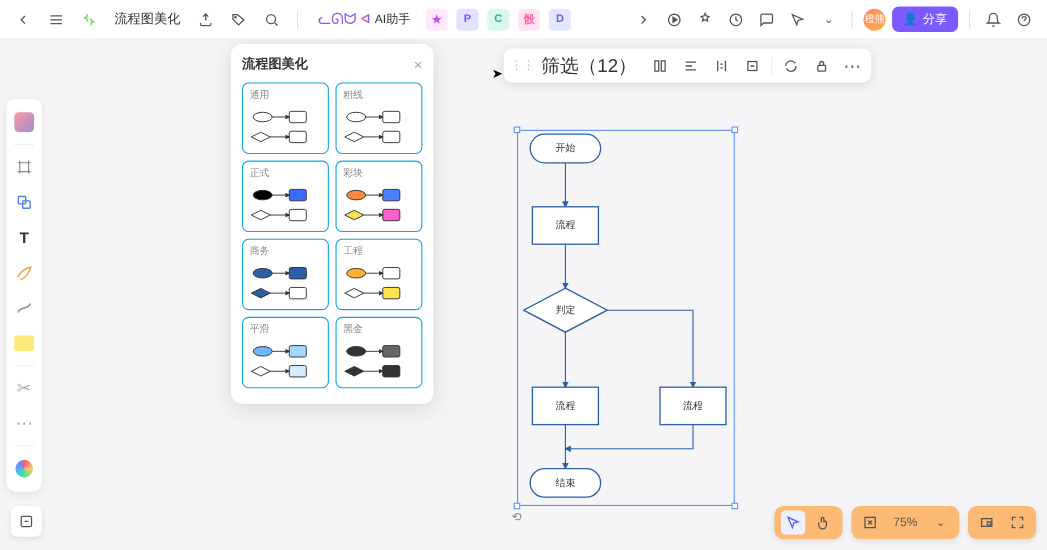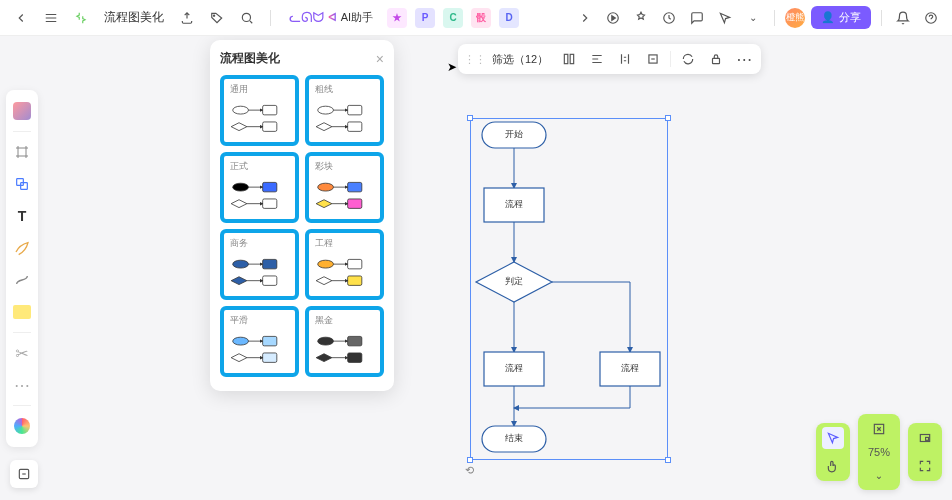--- a/index.html
+++ b/index.html
@@ -33,50 +33,50 @@
 .lefttools .styleico { width:18px;height:18px; background: linear-gradient(135deg,#ff9a9e,#a18cd1); border-radius:4px;}
 
 .bottom-left-btn { position:absolute; left:10px; bottom:12px; width:28px; height:28px; background:#fff; border-radius:6px; box-shadow:0 2px 6px rgba(0,0,0,0.1); display:flex; align-items:center; justify-content:center; cursor:pointer; color:#555;}
 
 
 .panel { position:absolute; left:210px; top:40px; width:184px; background:#fff; border-radius:10px; box-shadow:0 4px 20px rgba(0,0,0,0.12); z-index:40; padding:10px 10px 14px; }
 .panel-header { display:flex; align-items:center; justify-content:space-between; margin-bottom:8px;}
 .panel-title { font-size:12px; font-weight:600; color:#333;}
 .panel-close { font-size:14px; color:#aaa; cursor:pointer;}
 .style-grid { display:grid; grid-template-columns: 1fr 1fr; gap:6px; }
-.style-card { border:4px solid #0ea5e9; border-radius:6px; padding:4px; cursor:pointer;}
+.style-card { border:1px solid #0ea5e9; border-radius:6px; padding:4px; cursor:pointer;}
 .style-card .label { font-size:9px; color:#888; margin-bottom:2px; padding-left:2px;}
 .thumb { width:100%; height:40px; position:relative;}
 .thumb svg { width:100%; height:100%; }
 
 
 .sel-toolbar { position:absolute; left:458px; top:44px; background:#fff; border-radius:8px; box-shadow:0 2px 10px rgba(0,0,0,0.12); display:flex; align-items:center; padding:4px 6px; gap:6px; z-index:35;}
 .sel-toolbar .handle { color:#bbb; font-size:11px; cursor:grab;}
-.sel-toolbar .lbl { font-size:11px; color:#333; margin-right:4px;}
+.sel-toolbar .lbl { font-size:17px; color:#333; margin-right:4px;}
 .sel-toolbar .tbtn { width:22px; height:22px; display:flex; align-items:center; justify-content:center; border-radius:4px; cursor:pointer; color:#555;}
 .sel-toolbar .tbtn svg{width:14px;height:14px;}
 .sel-toolbar .sep2{width:1px;height:16px;background:#eee;}
 
 
 .canvas { position:absolute; left:0; top:36px; right:0; bottom:0; }
 .selection-box { position:absolute; left:470px; top:82px; width:198px; height:342px; border:1px solid #5b8ff9; z-index:20;}
 .sel-handle { position:absolute; width:6px; height:6px; background:#fff; border:1px solid #5b8ff9; }
 .sh-tl{left:-4px;top:-4px;} .sh-tr{right:-4px;top:-4px;} .sh-bl{left:-4px;bottom:-4px;} .sh-br{right:-4px;bottom:-4px;}
 .rot-handle{position:absolute; left:-6px; bottom:-18px; font-size:11px; color:#888;}
 .cursor-arrow{position:absolute; left:447px; top:60px; font-size:12px; color:#000; z-index:36;}
 
 .flow { position:absolute; left:470px; top:82px; width:200px; height:345px; z-index:18;}
 .flow svg{width:100%;height:100%; overflow:visible;}
 .node-text{font-size:9px; fill:#333; text-anchor:middle; dominant-baseline:middle;}
 .node-shape{fill:#fff; stroke:#2d5fa7; stroke-width:1.2;}
 .conn{stroke:#2d5fa7; stroke-width:1; fill:none; marker-end:url(#arr);}
 
 
 .br-controls{position:absolute; right:10px; bottom:10px; display:flex; align-items:center; gap:8px; z-index:30;}
-.ctrl-grp{background:#bef264; border-radius:8px; box-shadow:0 2px 6px rgba(0,0,0,0.1); display:flex; align-items:center; padding:4px 6px; gap:6px;flex-direction:column;}
+.ctrl-grp{background:#fdba74; border-radius:8px; box-shadow:0 2px 6px rgba(0,0,0,0.1); display:flex; align-items:center; padding:4px 6px; gap:6px;}
 .ctrl-grp .c{width:22px;height:22px; display:flex;align-items:center;justify-content:center; cursor:pointer; color:#555; border-radius:4px;}
 .ctrl-grp .c.active{background:#eef0ff; color:#5b5bff;}
 .zoom-txt{font-size:11px; color:#555; min-width:30px; text-align:center;}
 </style>
 </head>
 <body>
 
 <div class="topbar">
   <div class="left">
     <div class="ico-btn">

